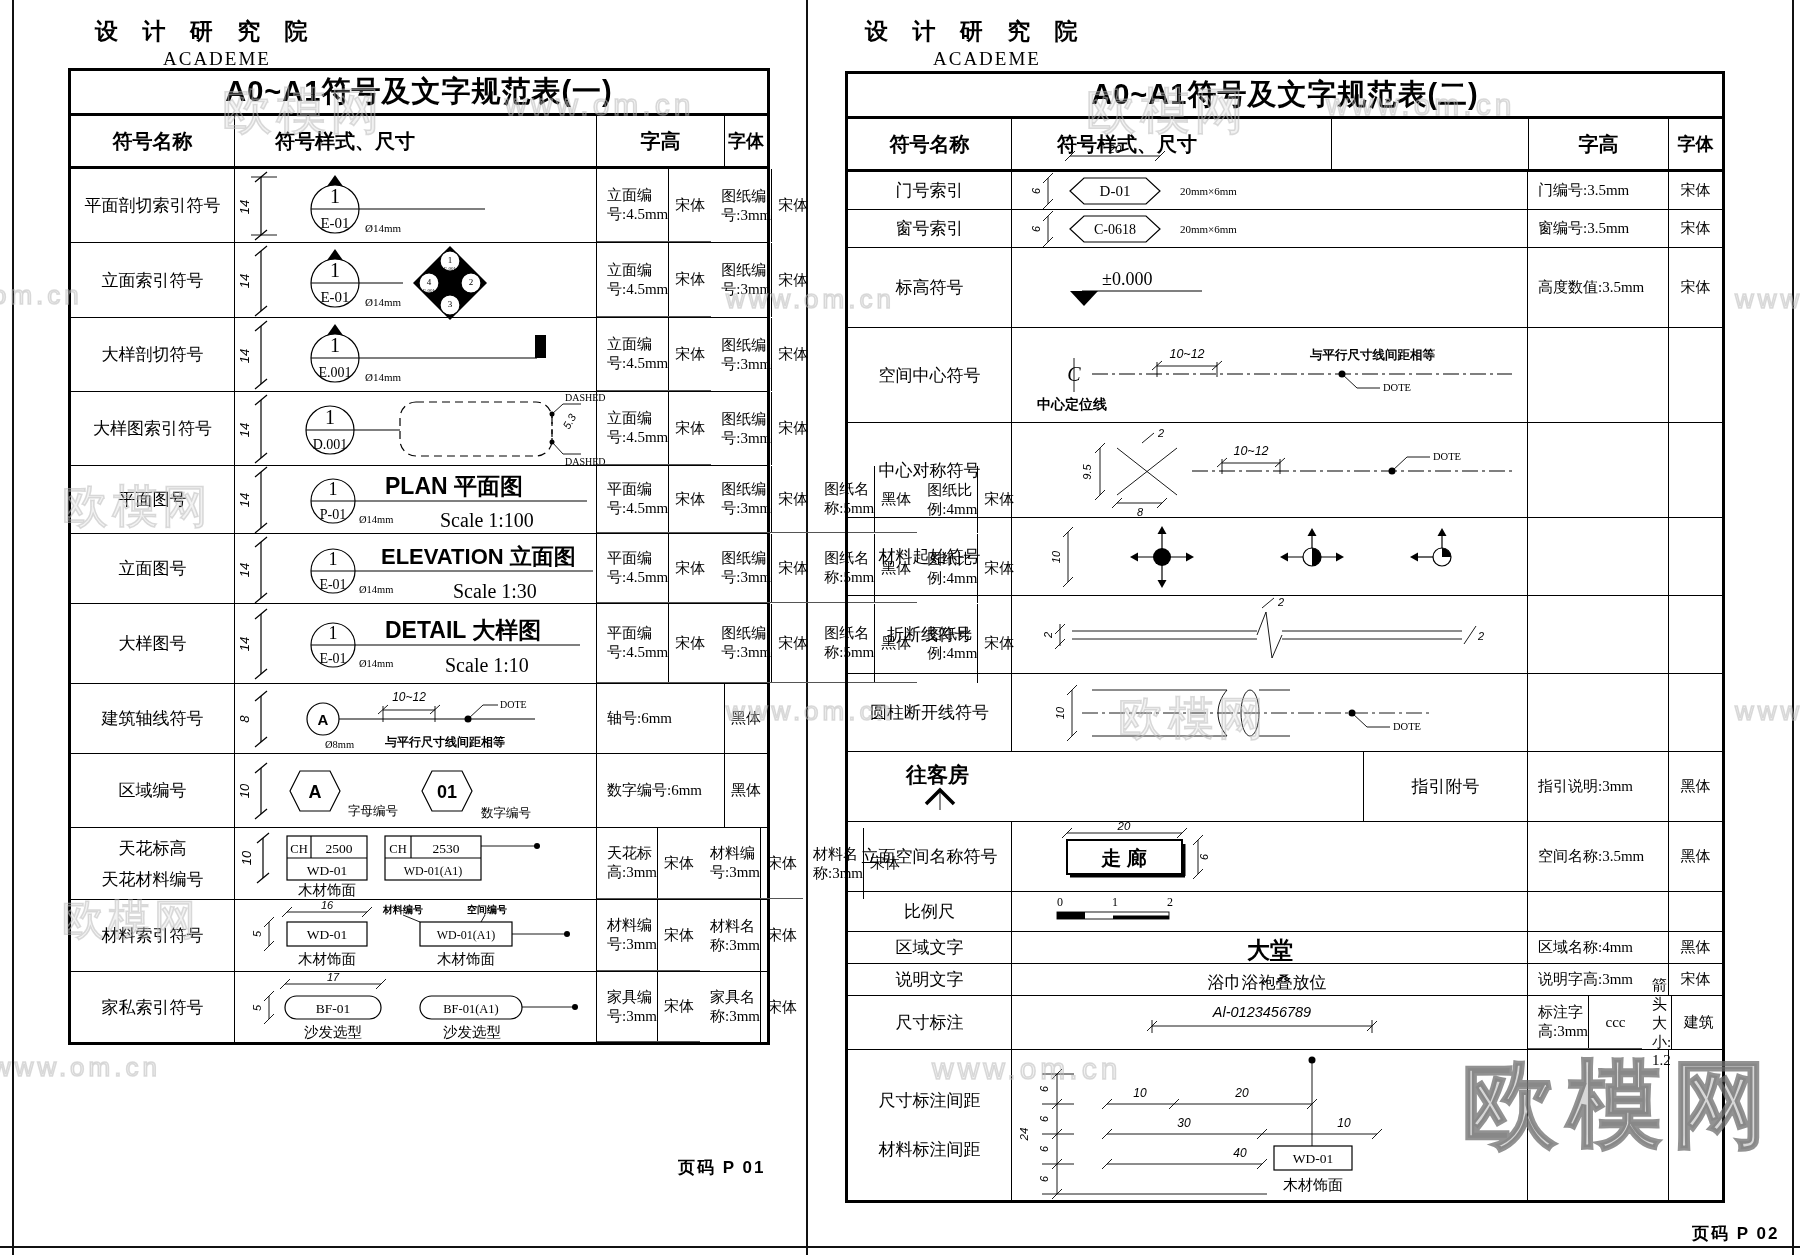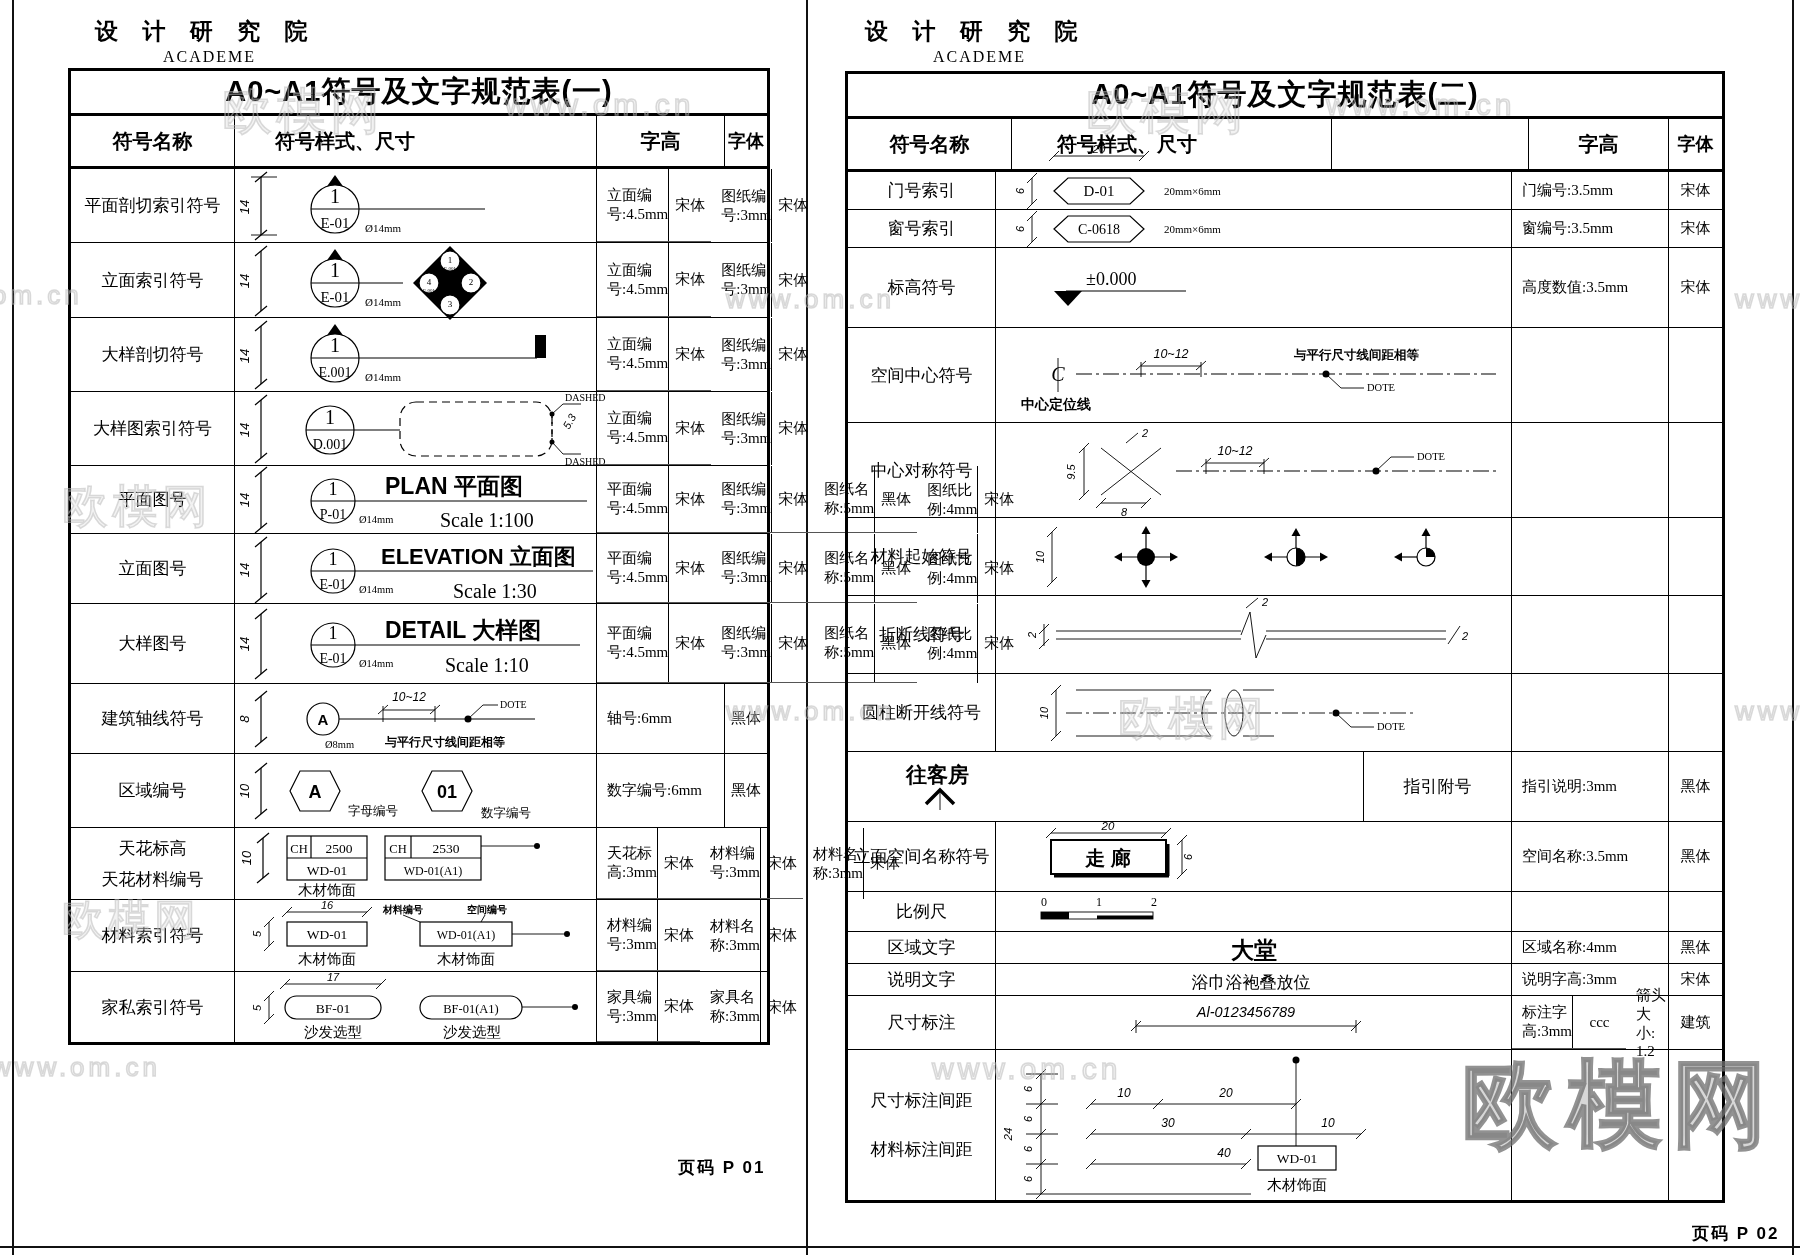--- a/index.html
+++ b/index.html
@@ -3,21 +3,21 @@
 <meta charset="utf-8">
 <style>
   html,body{margin:0;padding:0;background:#e8e8e8;}
   #root{position:relative;width:1800px;height:1255px;background:#ffffff;overflow:hidden;
         font-family:"Liberation Serif",serif;color:#000;}
   .vline{position:absolute;top:0;bottom:0;width:2px;background:#111;}
   .hline{position:absolute;left:0;right:0;height:2px;background:#111;}
   
   .logo{position:absolute;}
   .logo .lt{font-family:"Liberation Sans",sans-serif;font-weight:bold;font-size:23px;letter-spacing:9px;}
-  .logo .ls{font-family:"Liberation Serif",serif;font-size:16px;letter-spacing:2px;margin-left:68px;margin-top:1px;}
+  .logo .ls{font-family:"Liberation Serif",serif;font-size:19px;letter-spacing:2px;margin-left:68px;margin-top:1px;}
   
   .tbl{position:absolute;border:3px solid #000;box-sizing:border-box;background:transparent;display:flex;flex-direction:column;}
   .t-title{height:42px;flex:none;border-bottom:3px solid #000;display:flex;align-items:center;justify-content:center;
            font-family:"Liberation Sans",sans-serif;font-weight:bold;font-size:29px;letter-spacing:1px;}
   .t-head{height:50px;flex:none;border-bottom:3px solid #000;display:flex;}
   .hc{display:flex;align-items:center;justify-content:center;font-family:"Liberation Sans",sans-serif;
       font-weight:bold;font-size:20px;border-right:1.5px solid #000;box-sizing:border-box;}
   .hc:last-child{border-right:none;text-align:right;}
   .trow{display:flex;border-bottom:1.5px solid #000;box-sizing:border-box;flex:none;}
   .trow:last-child{border-bottom:none;}
@@ -29,21 +29,21 @@
   .c.specs{display:flex;flex-direction:row;padding:0;}
   .spec{flex:1;display:flex;border-bottom:1px solid #555;min-height:0;}
   .spec:last-child{border-bottom:none;}
   .spec .sh{flex:1;display:flex;align-items:center;padding-left:10px;font-size:15px;border-right:1.5px solid #000;box-sizing:border-box;}
   .spec .sf{display:flex;align-items:center;justify-content:center;font-size:15px;box-sizing:border-box;}
   .p1 .spec .sf{width:42px;}
   .p2 .spec .sf{width:53px;}
   .p1 .c.name{width:164px;flex:none;}
   .p1 .c.sym{width:362px;flex:none;}
   .p1 .c.specs{flex:1;}
-  .p2 .c.name{width:148px;flex:none;}
+  .p2 .c.name{width:164px;flex:none;}
   .p2 .c.sym{width:516px;flex:none;}
   .p2 .c.specs{flex:1;}
   .footer{position:absolute;font-family:"Liberation Sans",sans-serif;font-weight:bold;font-size:17px;letter-spacing:2px;}
   
   svg line,svg path,svg rect,svg circle,svg ellipse,svg polyline{stroke:#000;stroke-width:1.2;fill:none;}
   svg .f{fill:#000;stroke:none;}
   svg .w{fill:#fff;stroke:#000;}
   svg text{font-family:"Liberation Serif",serif;fill:#000;stroke:none;}
   svg text.i{font-family:"Liberation Sans",sans-serif;font-style:italic;}
   svg text.b{font-family:"Liberation Sans",sans-serif;font-weight:bold;}

